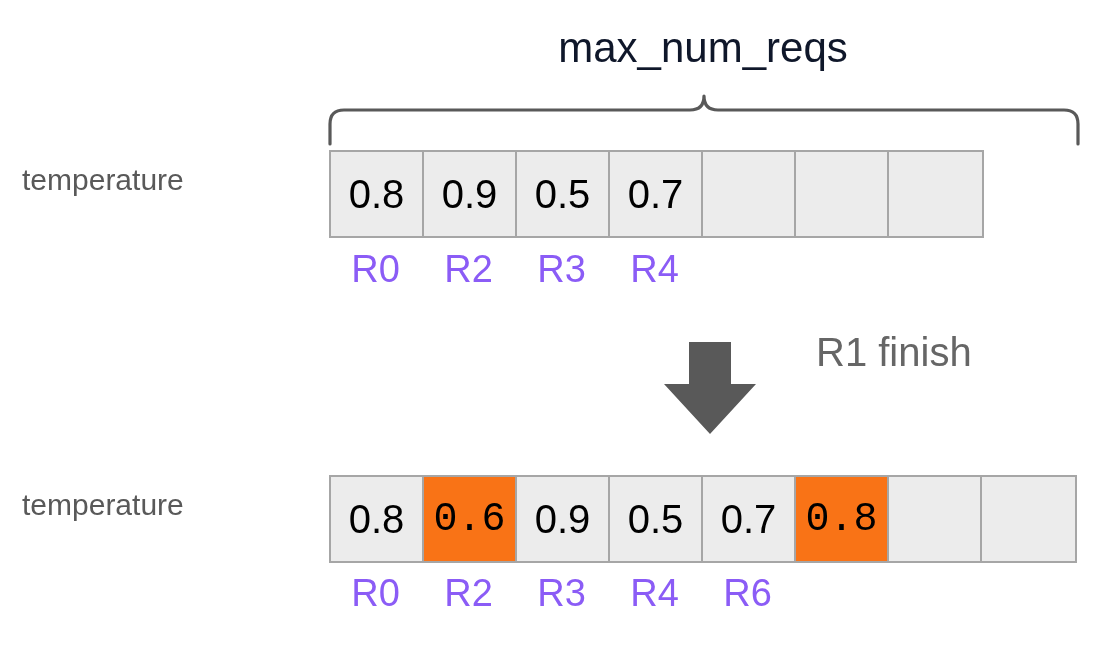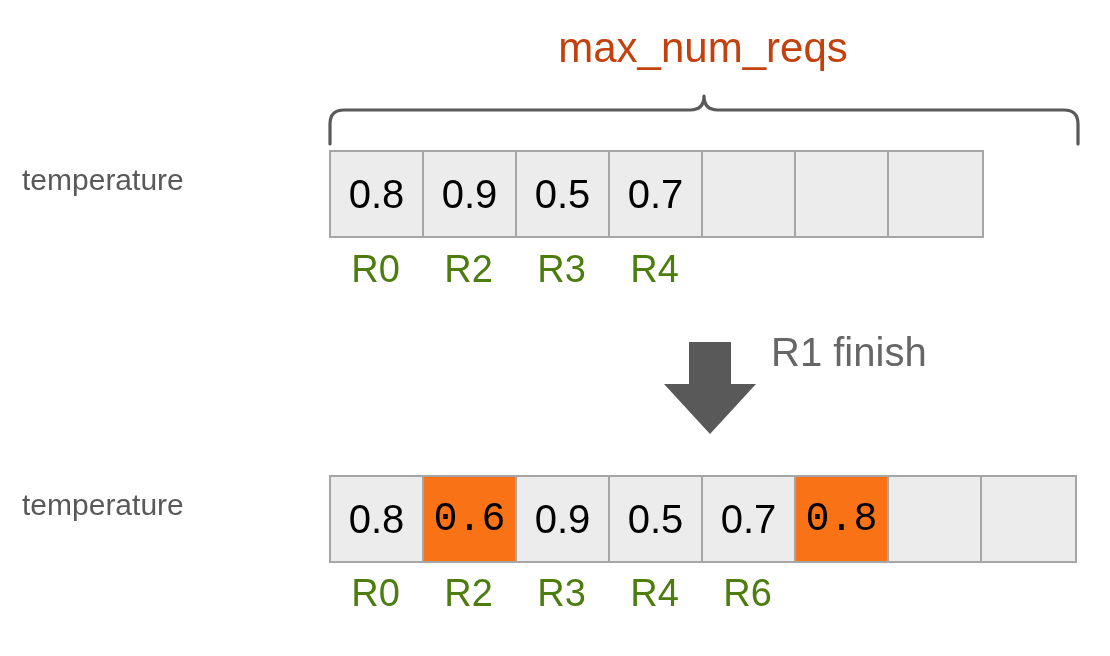--- a/index.html
+++ b/index.html
@@ -19,21 +19,21 @@
   }
 
   
   .brace-caption {
     position: absolute;
     left: 329px;
     top: 24px;
     width: 748px;
     text-align: center;
     font-size: 42px;
-    color: #c2410c;
+    color: #0f172a;
     letter-spacing: 0px;
     white-space: nowrap;
   }
   .brace-svg {
     position: absolute;
     left: 322px;
     top: 82px;
     width: 764px;
     height: 64px;
   }
@@ -79,37 +79,37 @@
   
   .tick-row {
     position: absolute;
     left: 329px;
     display: flex;
   }
   .tick {
     width: 93px;
     text-align: center;
     font-size: 38px;
-    color: #4d7c0f;
+    color: #8b5cf6;
     white-space: nowrap;
   }
 
   
   .arrow-svg {
     position: absolute;
     left: 662px;
     top: 342px;
     width: 96px;
     height: 94px;
   }
 
   
   .annotation {
     position: absolute;
-    left: 771px;
+    left: 816px;
     top: 326px;
     font-size: 40px;
     line-height: 52px;
     color: #666666;
     white-space: nowrap;
   }
   .annotation div { white-space: nowrap; }
 </style>
 </head>
 <body>

